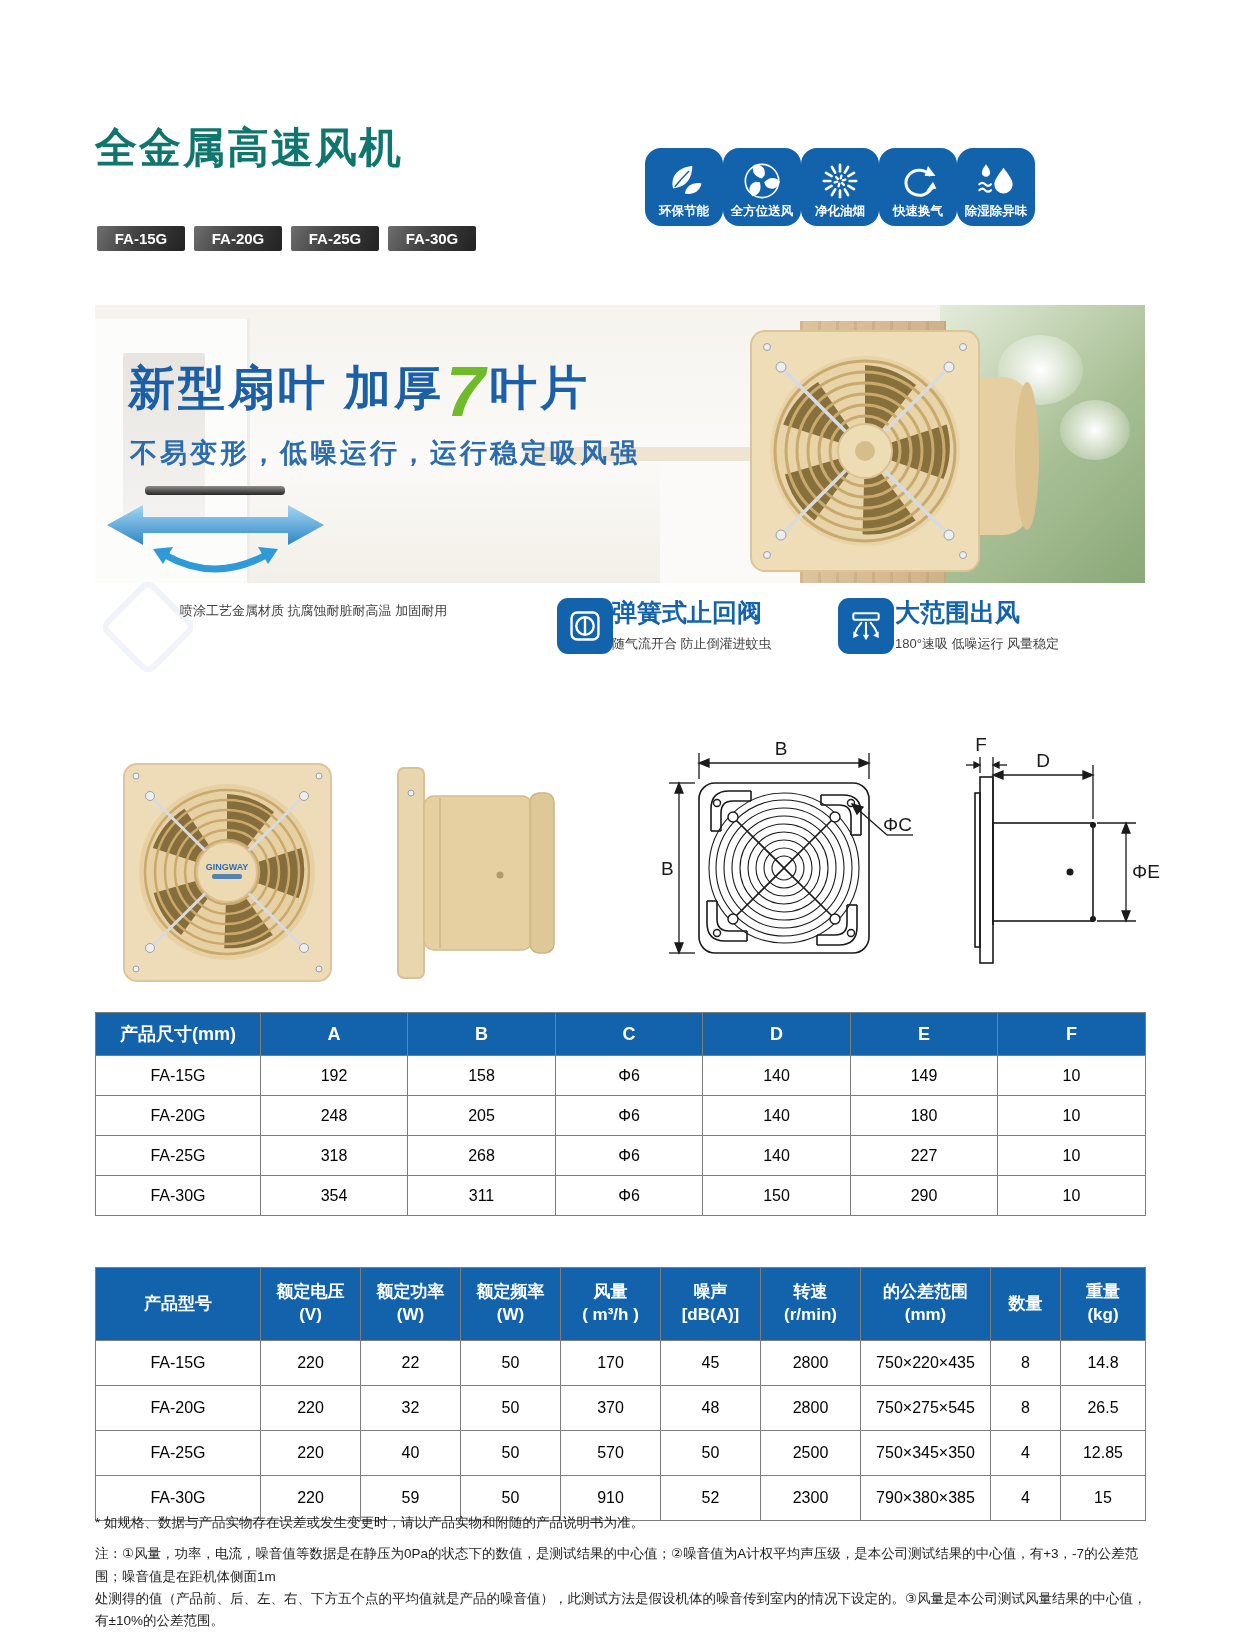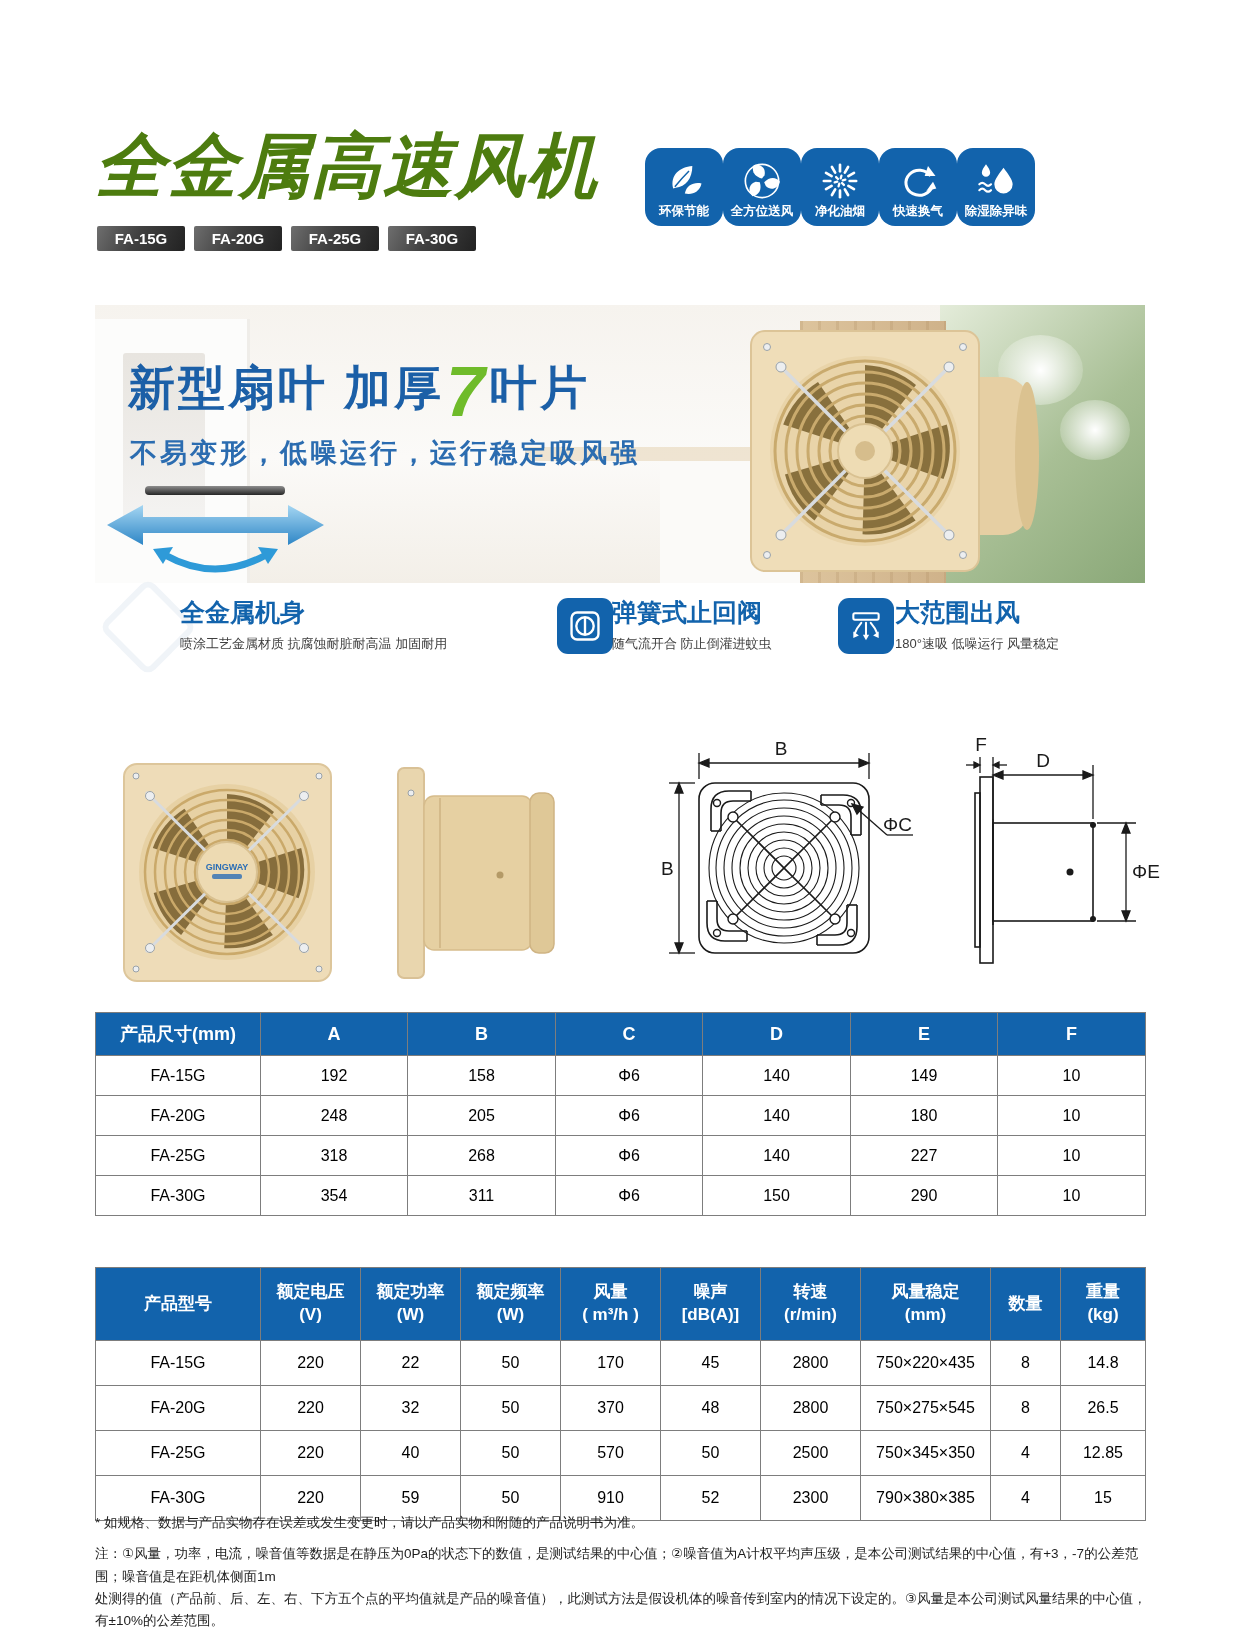--- a/index.html
+++ b/index.html
@@ -1,21 +1,21 @@
 <!DOCTYPE html>
 <html><head>
 <meta charset="utf-8">
 <style>
   html,body{margin:0;padding:0;background:#fff;}
   body{font-family:"Liberation Sans","DejaVu Sans",sans-serif;}
   .page{position:relative;width:1240px;height:1635px;background:#fff;overflow:hidden;}
   .abs{position:absolute;}
 
   
-  .page-title{left:95px;top:120px;font-size:70px;font-weight:900;color:#4d7c0f;letter-spacing:2px;font-style:italic;}
+  .page-title{left:95px;top:120px;font-size:42px;font-weight:900;color:#0f766e;letter-spacing:2px;}
   .badges{left:97px;top:226px;display:flex;gap:9px;}
   .badge{min-width:62px;text-align:center;padding:4px 13px;font-size:15px;font-weight:bold;color:#fff;
     background:linear-gradient(115deg,#6e6e6e 0%,#404040 45%,#222 100%);border-radius:2px;}
 
   
   .benefits{left:645px;top:148px;display:flex;}
   .benefit{width:78px;height:78px;border-radius:16px;background:#1263ac;display:flex;flex-direction:column;
     align-items:center;justify-content:flex-end;padding-bottom:6px;box-sizing:border-box;}
   .benefit svg{margin:6px auto 2px auto;display:block;}
   .benefit .blabel{color:#fff;font-size:12.5px;font-weight:bold;white-space:nowrap;}
@@ -224,21 +224,20 @@
       <polygon fill="url(#garr)" points="4,42 40,22 40,34 185,34 185,22 221,42 185,62 185,50 40,50 40,62"></polygon>
       <path d="M62 72 Q112 100 163 72" fill="none" stroke="#2e9ad8" stroke-width="7"></path>
       <polygon points="50,66 70,64 60,81" fill="#2e9ad8"></polygon>
       <polygon points="175,66 155,64 165,81" fill="#2e9ad8"></polygon>
     </svg>
   </div>
 
   <div class="abs features">
     <div class="abs shield"></div>
     <div class="abs" style="left:85px;top:0;">
-      <div class="f-title">全金属机身</div>
       <div class="f-desc">喷涂工艺金属材质 抗腐蚀耐脏耐高温 加固耐用</div>
     </div>
     <div class="abs f-icon" style="left:462px;top:2px;">
       <svg width="38" height="38" viewBox="0 0 48 48">
         <rect x="7" y="7" width="34" height="34" rx="7" fill="none" stroke="#fff" stroke-width="3"></rect>
         <circle cx="24" cy="24" r="11" fill="none" stroke="#fff" stroke-width="3"></circle>
         <line x1="24" y1="13" x2="24" y2="35" stroke="#fff" stroke-width="3"></line>
       </svg>
     </div>
     <div class="abs" style="left:517px;top:0;">
@@ -530,21 +529,21 @@
           </th>
           <th>
             <div>噪声</div>
             <div>[dB(A)]</div>
           </th>
           <th>
             <div>转速</div>
             <div>(r/min)</div>
           </th>
           <th>
-            <div>风量稳定</div>
+            <div>的公差范围</div>
             <div>(mm)</div>
           </th>
           <th>
             <div>数量</div>
           </th>
           <th>
             <div>重量</div>
             <div>(kg)</div>
           </th>
         </tr>

